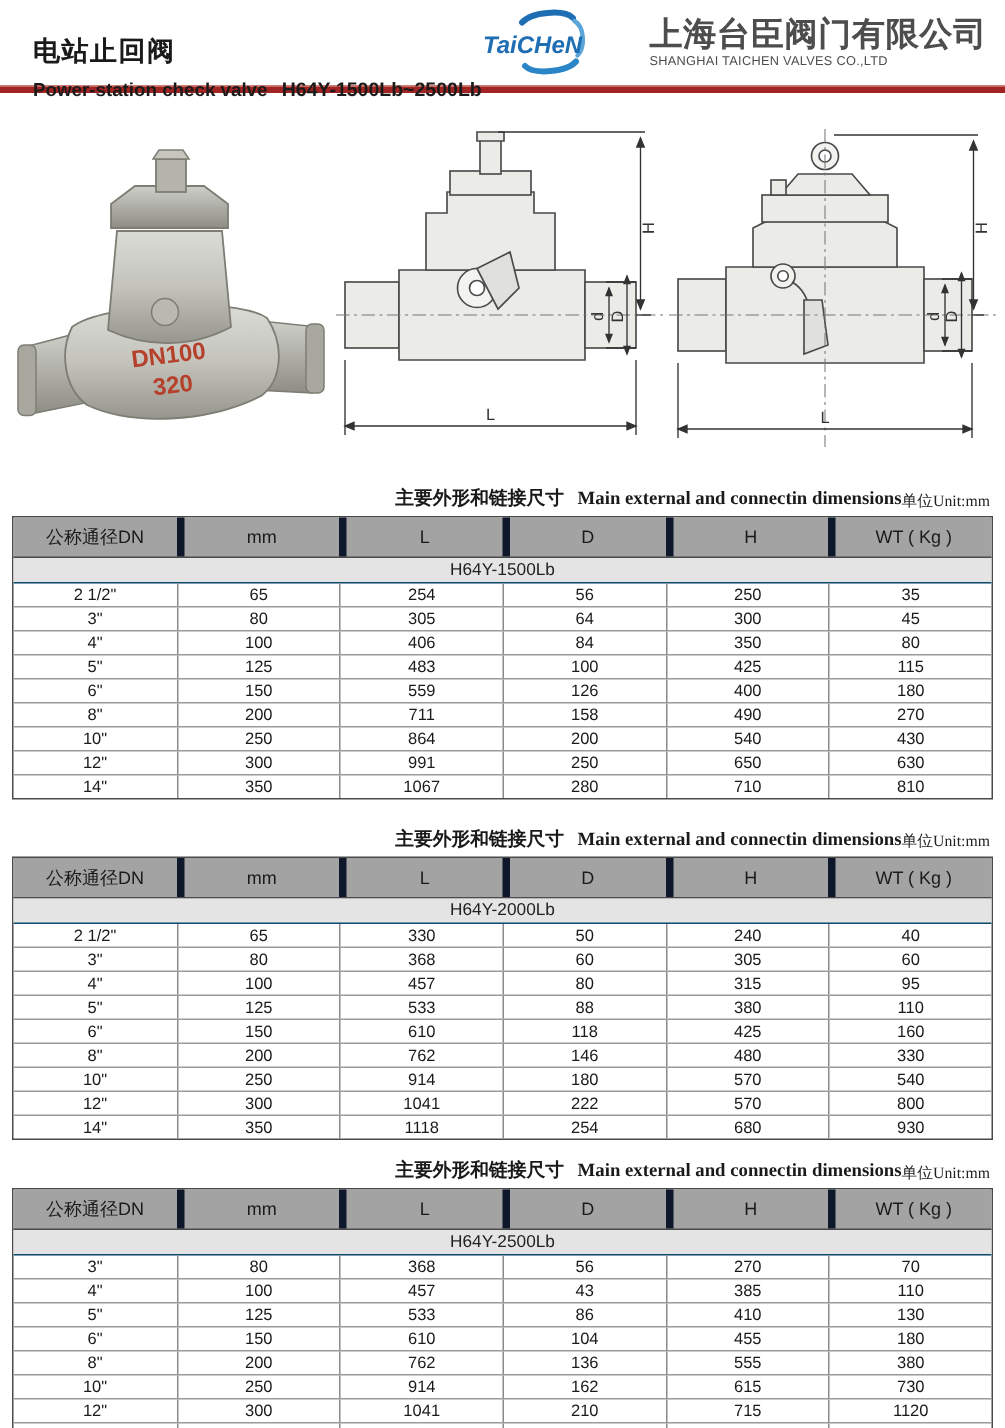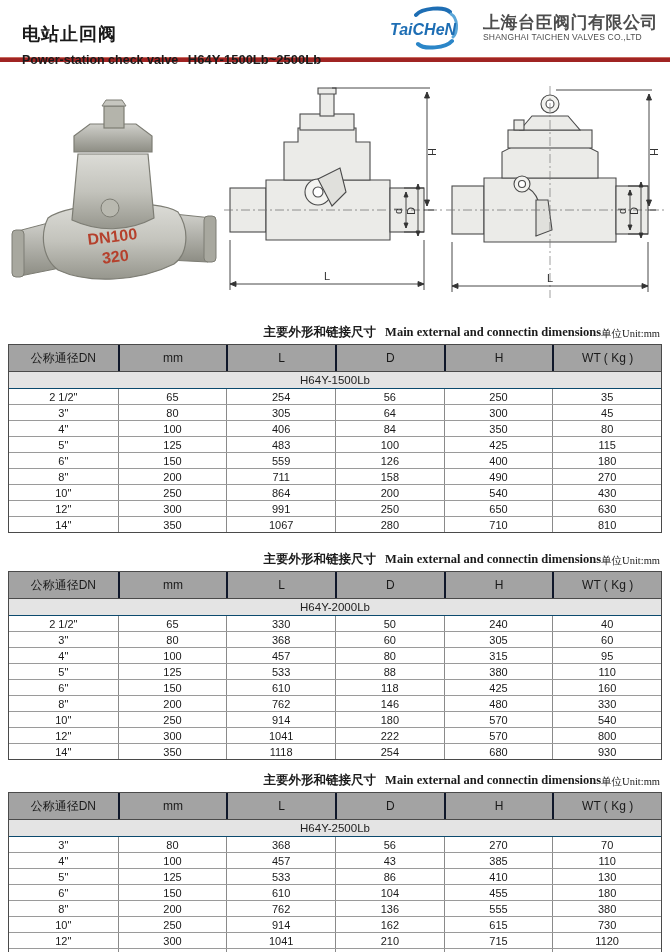--- a/index.html
+++ b/index.html
@@ -7,24 +7,24 @@
     position:relative; width:670px; height:952px; margin:0 auto;
     background:#ffffff; overflow:hidden;
     font-family:"Liberation Sans","DejaVu Sans",sans-serif; color:#1a1a1a;
   }
   
   .hdr { position:relative; height:57px; }
   .hdr-left { position:absolute; left:22px; top:22px; }
   .title-zh { font-size:18px; font-weight:bold; letter-spacing:1px; }
   .title-en-row { margin-top:6px; font-size:12.5px; font-weight:bold; }
   .title-model { font-size:13px; font-weight:bold; margin-left:6px; }
-  .hdr-right { position:absolute; right:12px; top:6px; display:flex; align-items:center; gap:3px; }
+  .hdr-right { position:absolute; right:12px; top:6px; display:flex; align-items:center; gap:21px; }
   .brand-mark { width:92px; height:44px; }
   .company { display:flex; flex-direction:column; line-height:1.15; }
-  .company-zh { font-size:17px; color:#4d4d4d; font-weight:bold; letter-spacing:0.5px; }
+  .company-zh { font-size:22px; color:#4d4d4d; font-weight:bold; letter-spacing:0.5px; }
   .company-en { font-size:8.5px; color:#4d4d4d; letter-spacing:0.2px; }
   .red-rule { height:4px; background:#a02423; border-top:1px solid #c96a5f; }
   
   .figures { position:relative; height:258px; }
   .fig { position:absolute; }
   .fig-photo   { left:8px;   top:28px; width:210px; height:212px; }
   .fig-draw1   { left:222px; top:18px; width:222px; height:230px; }
   .fig-draw2   { left:444px; top:18px; width:222px; height:230px; }
   svg text.dim { font-family:"Liberation Sans",sans-serif; font-size:11px; fill:#333; }
   svg text.mark { font-family:"Liberation Sans",sans-serif; font-weight:bold; fill:#b5402c; }
@@ -42,21 +42,21 @@
     height:16px; background:#e4e4e4; border-bottom:1px solid #0c4a6e;
     display:flex; align-items:center; justify-content:center; font-size:11.5px; color:#222;
   }
   .t-body .row { display:grid; grid-template-columns:repeat(6,1fr); border-bottom:1px solid #9a9a9a; }
   .t-body .row:last-child { border-bottom:none; }
   .cell {
     display:flex; align-items:center; justify-content:center;
     font-size:11px; height:15px; border-left:1px solid #8a8a8a; color:#1a1a1a;
   }
   .cell:first-child { border-left:none; }
-  .t-head .cell { border-left:2px solid #0f172a; }
+  .t-head .cell { border-left:5px solid #0f172a; }
   .t-head .cell:first-child { border-left:none; }
   .gap1 { height:18px; } .gap2 { height:12px; }
 </style>
 </head>
 <body>
 
 <div class="page">
 
   <div class="hdr">
     <div class="hdr-left">

